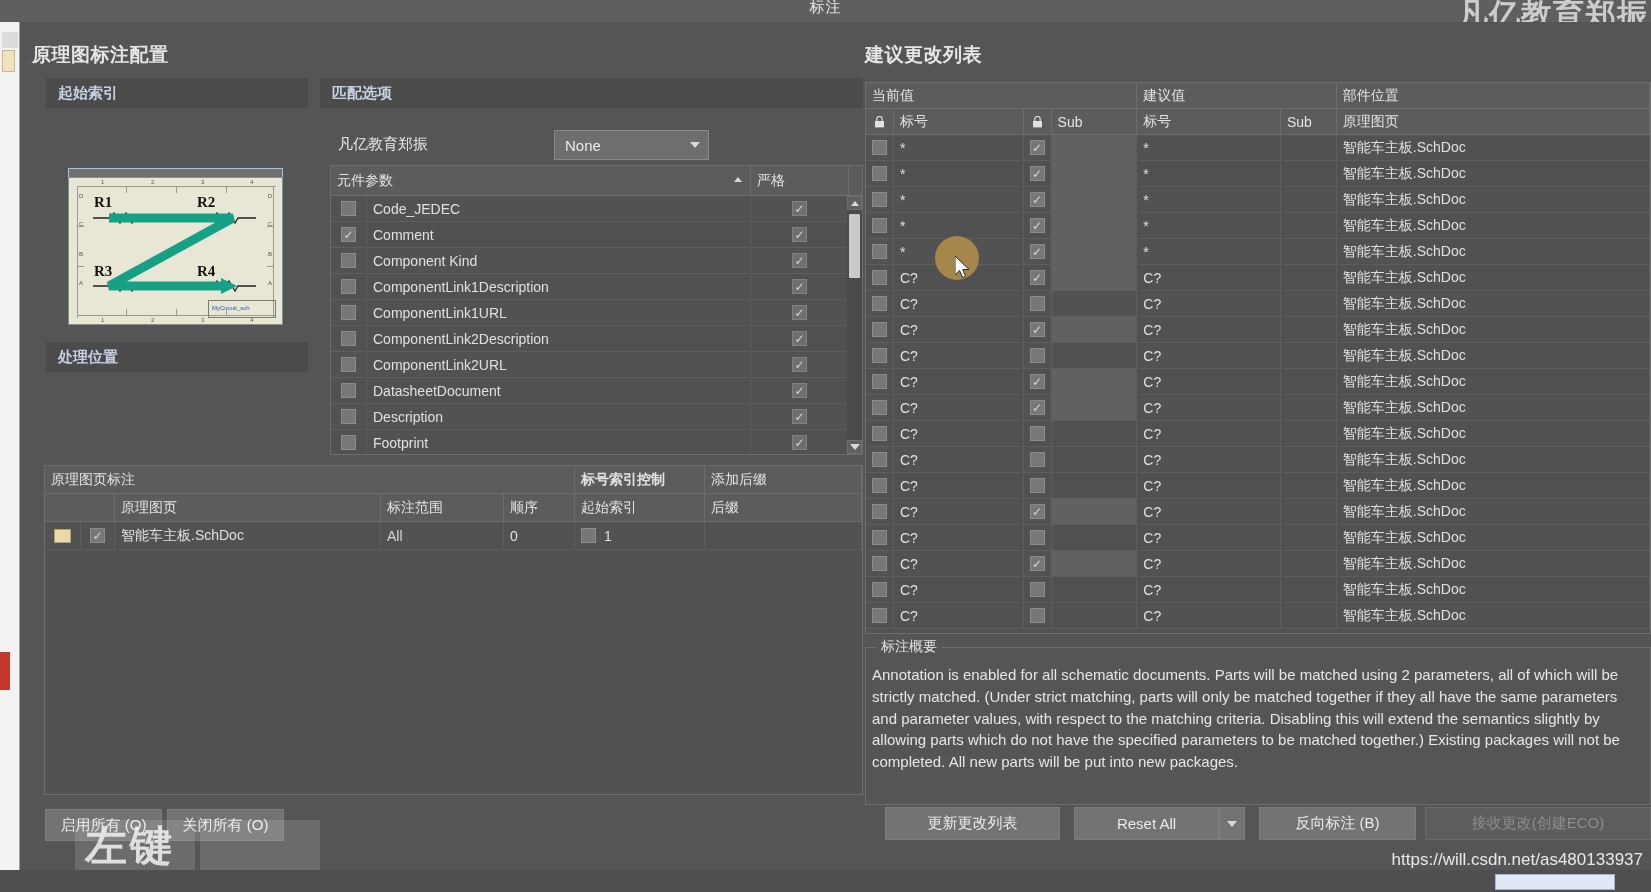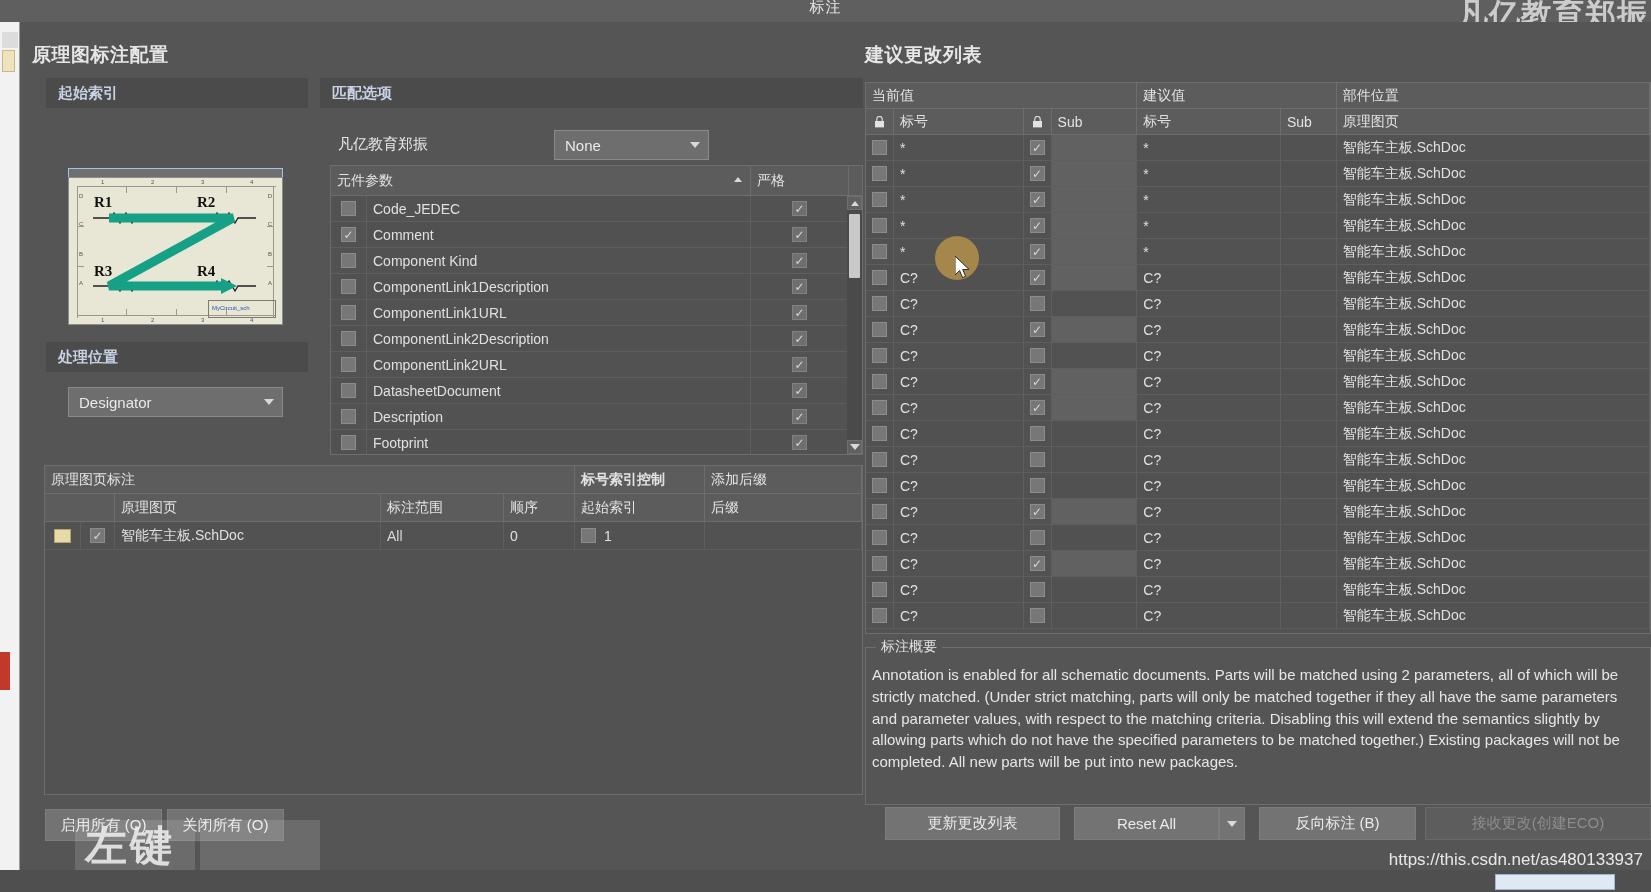--- a/index.html
+++ b/index.html
@@ -233,26 +233,20 @@
         </svg>
 
         <div class="titleblock">
           <span>MyCircuit_sch</span>
         </div>
       </div>
 
       <div class="groupbar" style="position:absolute;left:14px;top:310px;width:262px;height:30px;">
         <span class="grouplabel-blue">处理位置</span>
       </div>
-      <div class="combo" style="position:absolute;left:36px;top:355px;width:215px;height:30px;">
-        <span>Designator</span>
-        <span class="arrowbox">
-            <i class="caret-down"></i>
-          </span>
-      </div>
 
       <div class="groupbar" style="position:absolute;left:288px;top:46px;width:543px;height:30px;">
         <span class="grouplabel-blue">匹配选项</span>
       </div>
       <div style="position:absolute;left:306px;top:103px;color:#e7e7e7;font-size:15px;">凡亿教育郑振</div>
       <div class="combo" style="position:absolute;left:522px;top:98px;width:155px;height:30px;">
         <span>None</span>
         <span class="arrowbox">
             <i class="caret-down"></i>
           </span>
@@ -705,19 +699,19 @@
 
   <div class="clickblob" style="left:935px;top:236px;"></div>
   <svg class="cursor" style="left:955px;top:256px;" viewBox="0 0 18 26">
     <polygon points="0,0 0,19 4.6,14.6 7.6,21.6 10.6,20.2 7.7,13.6 14,13.4" fill="#ffffff" stroke="#2b2b2b" stroke-width="1"></polygon>
   </svg>
 
   <div class="overlay-keybg" style="left:75px;top:820px;width:120px;height:52px;"></div>
   <div class="overlay-keybg" style="left:200px;top:820px;width:120px;height:52px;"></div>
   <div class="overlay-key" style="left:85px;top:818px;">左键</div>
 
-  <div class="url-wm" style="right:8px;bottom:22px;">https://this.csdn.net/as480133937</div>
+  <div class="url-wm" style="right:8px;bottom:22px;">https://will.csdn.net/as480133937</div>
 
   <div class="bottombar">
     <div class="tag"></div>
   </div>
 
 </div>
 
 </body></html>

